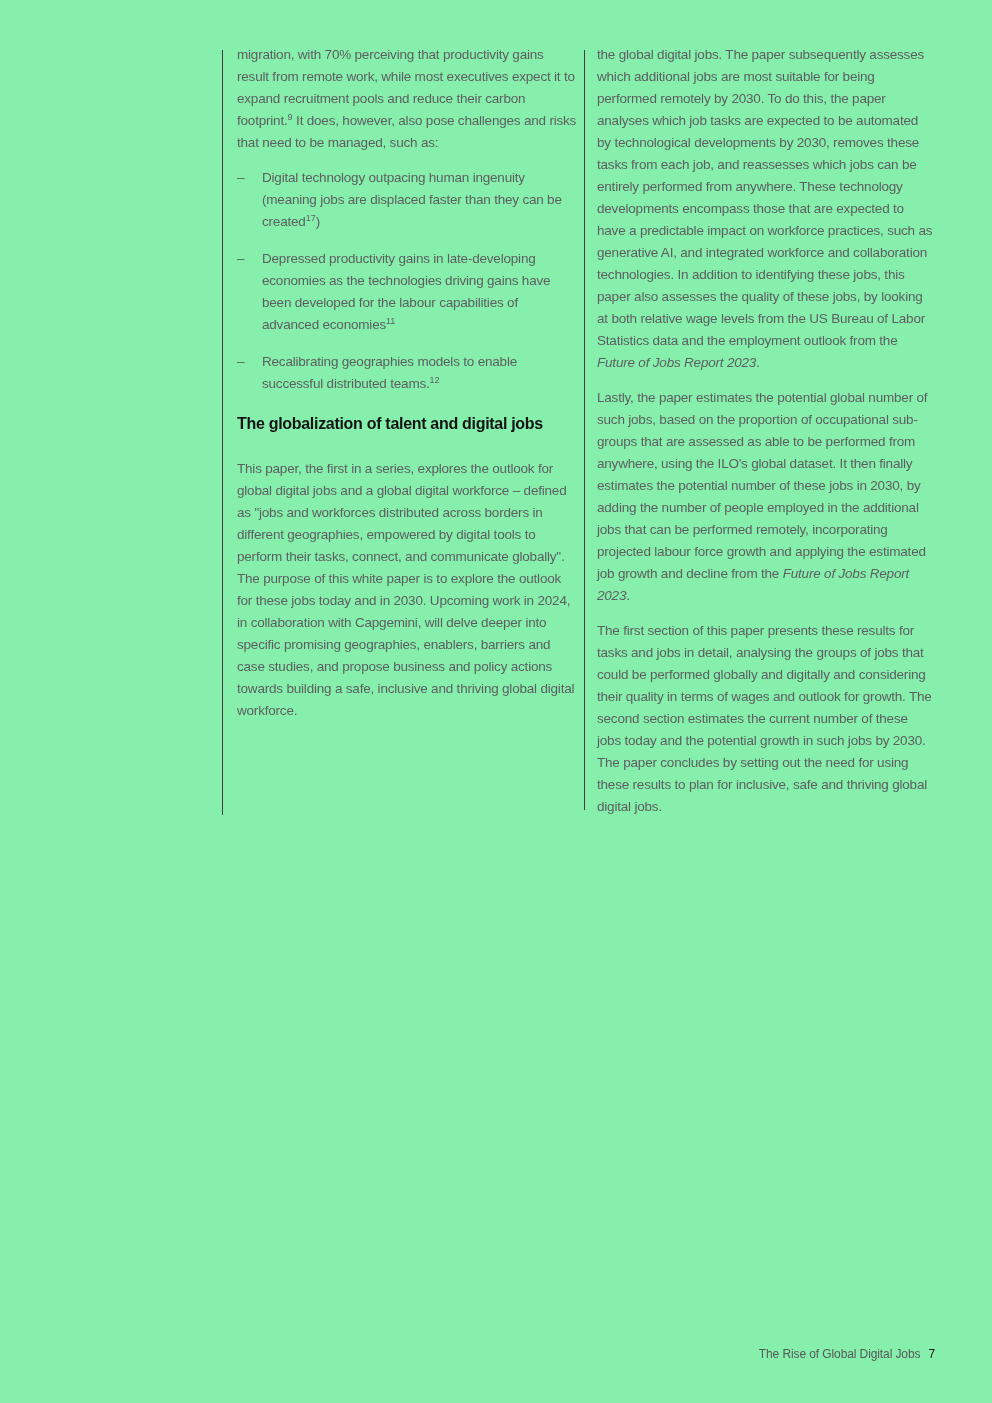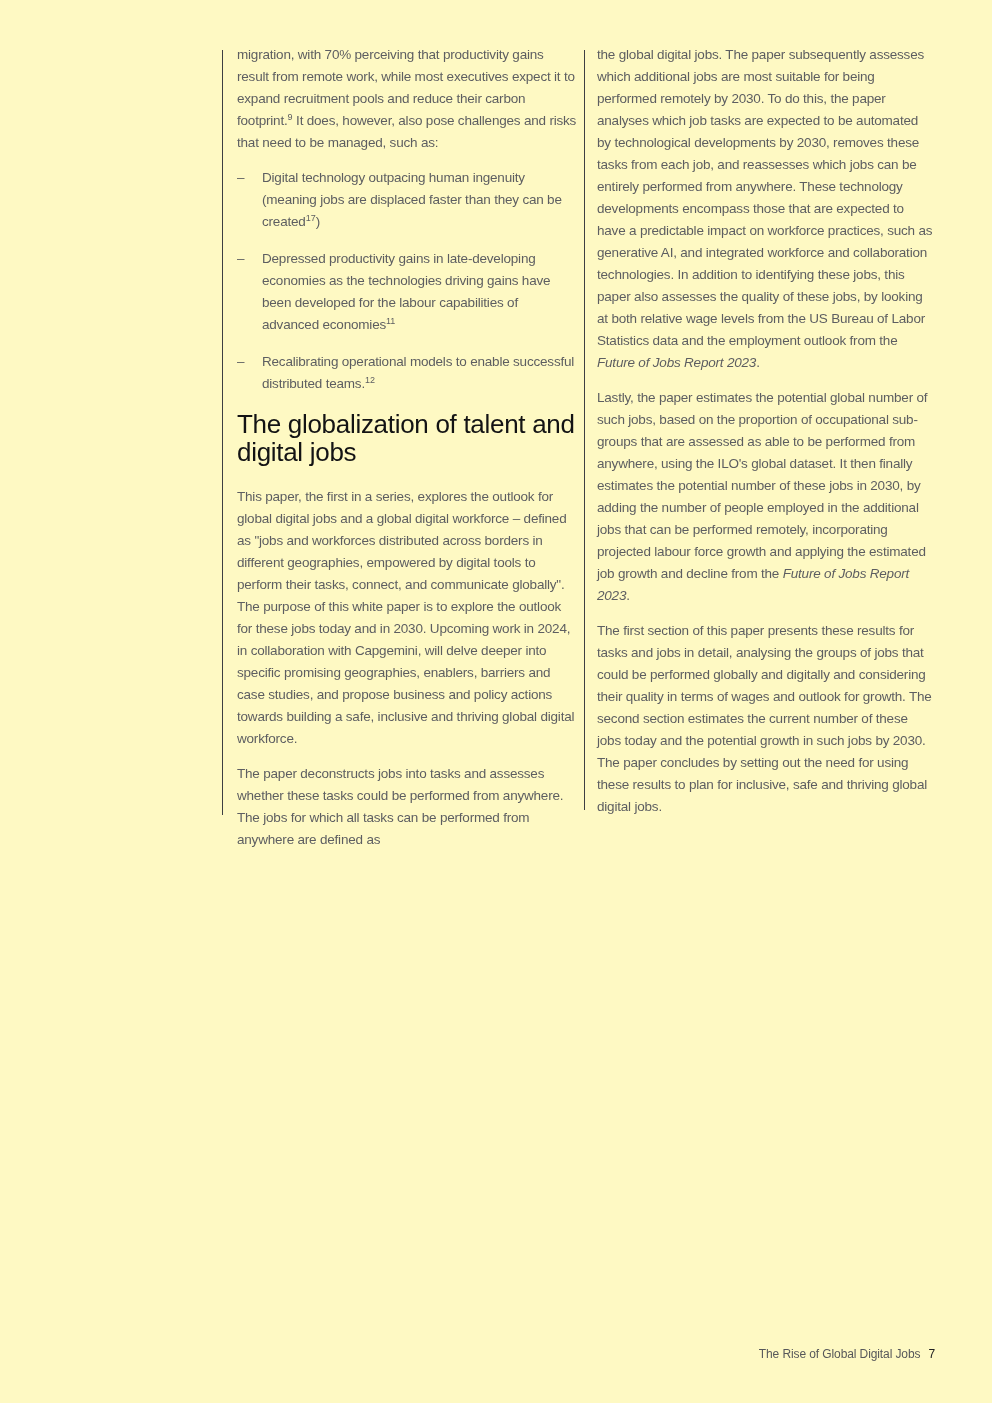--- a/index.html
+++ b/index.html
@@ -1,19 +1,19 @@
 <!DOCTYPE html>
 <html><head>
 <meta charset="utf-8">
 <style>
   html,body { margin:0; padding:0; background:#ffffff; }
   .page {
     position:relative;
     width:992px; height:1403px;
-    background:#fef9c3;
+    background:#86efac;
     font-family:"Liberation Sans", sans-serif;
     overflow:hidden;
   }
   .rule {
     position:absolute;
     width:1px;
     background:#3e3f42;
   }
   .rule-left   { left:222px; top:50px; height:765px; }
   .rule-middle { left:584px; top:50px; height:760px; }
@@ -28,23 +28,23 @@
   .col-left  { left:237px; width:340px; }
   .col-right { left:597px; width:338px; }
   .col p { margin:0 0 13px 0; }
   .bullet {
     display:flex;
     margin:0 0 15px 0;
   }
   .bullet .dash { width:25px; flex:0 0 25px; }
   .bullet .btext { flex:1; }
   .heading {
-    font-size:26px;
+    font-size:16px;
     line-height:28px;
-    font-weight:400;
+    font-weight:700;
     letter-spacing:-0.3px;
     color:#131314;
     margin:10px 0 20px 0;
   }
   sup {
     font-size:9px;
     line-height:0;
     vertical-align:super;
     letter-spacing:0;
   }
@@ -79,28 +79,27 @@
       <span class="btext"><span>Digital technology outpacing human ingenuity (meaning jobs are displaced faster than they can be created</span><sup>17</sup><span>)</span></span>
     </div>
 
     <div class="bullet">
       <span class="dash">–</span>
       <span class="btext"><span>Depressed productivity gains in late-developing economies as the technologies driving gains have been developed for the labour capabilities of advanced economies</span><sup>11</sup><span></span></span>
     </div>
 
     <div class="bullet">
       <span class="dash">–</span>
-      <span class="btext"><span>Recalibrating operational models to enable successful distributed teams.</span><sup>12</sup><span></span></span>
+      <span class="btext"><span>Recalibrating geographies models to enable successful distributed teams.</span><sup>12</sup><span></span></span>
     </div>
 
     <h2 class="heading">The globalization of talent and digital jobs</h2>
 
     <p>This paper, the first in a series, explores the outlook for global digital jobs and a global digital workforce – defined as "jobs and workforces distributed across borders in different geographies, empowered by digital tools to perform their tasks, connect, and communicate globally". The purpose of this white paper is to explore the outlook for these jobs today and in 2030. Upcoming work in 2024, in collaboration with Capgemini, will delve deeper into specific promising geographies, enablers, barriers and case studies, and propose business and policy actions towards building a safe, inclusive and thriving global digital workforce.</p>
 
-    <p>The paper deconstructs jobs into tasks and assesses whether these tasks could be performed from anywhere. The jobs for which all tasks can be performed from anywhere are defined as</p>
   </div>
 
   <div class="col col-right">
     <p><span>the global digital jobs. The paper subsequently assesses which additional jobs are most suitable for being performed remotely by 2030. To do this, the paper analyses which job tasks are expected to be automated by technological developments by 2030, removes these tasks from each job, and reassesses which jobs can be entirely performed from anywhere. These technology developments encompass those that are expected to have a predictable impact on workforce practices, such as generative AI, and integrated workforce and collaboration technologies. In addition to identifying these jobs, this paper also assesses the quality of these jobs, by looking at both relative wage levels from the US Bureau of Labor Statistics data and the employment outlook from the </span><em>Future of Jobs Report 2023</em><span>.</span></p>
 
     <p><span>Lastly, the paper estimates the potential global number of such jobs, based on the proportion of occupational sub-groups that are assessed as able to be performed from anywhere, using the ILO's global dataset. It then finally estimates the potential number of these jobs in 2030, by adding the number of people employed in the additional jobs that can be performed remotely, incorporating projected labour force growth and applying the estimated job growth and decline from the </span><em>Future of Jobs Report 2023</em><span>.</span></p>
 
     <p>The first section of this paper presents these results for tasks and jobs in detail, analysing the groups of jobs that could be performed globally and digitally and considering their quality in terms of wages and outlook for growth. The second section estimates the current number of these jobs today and the potential growth in such jobs by 2030. The paper concludes by setting out the need for using these results to plan for inclusive, safe and thriving global digital jobs.</p>
   </div>
 

